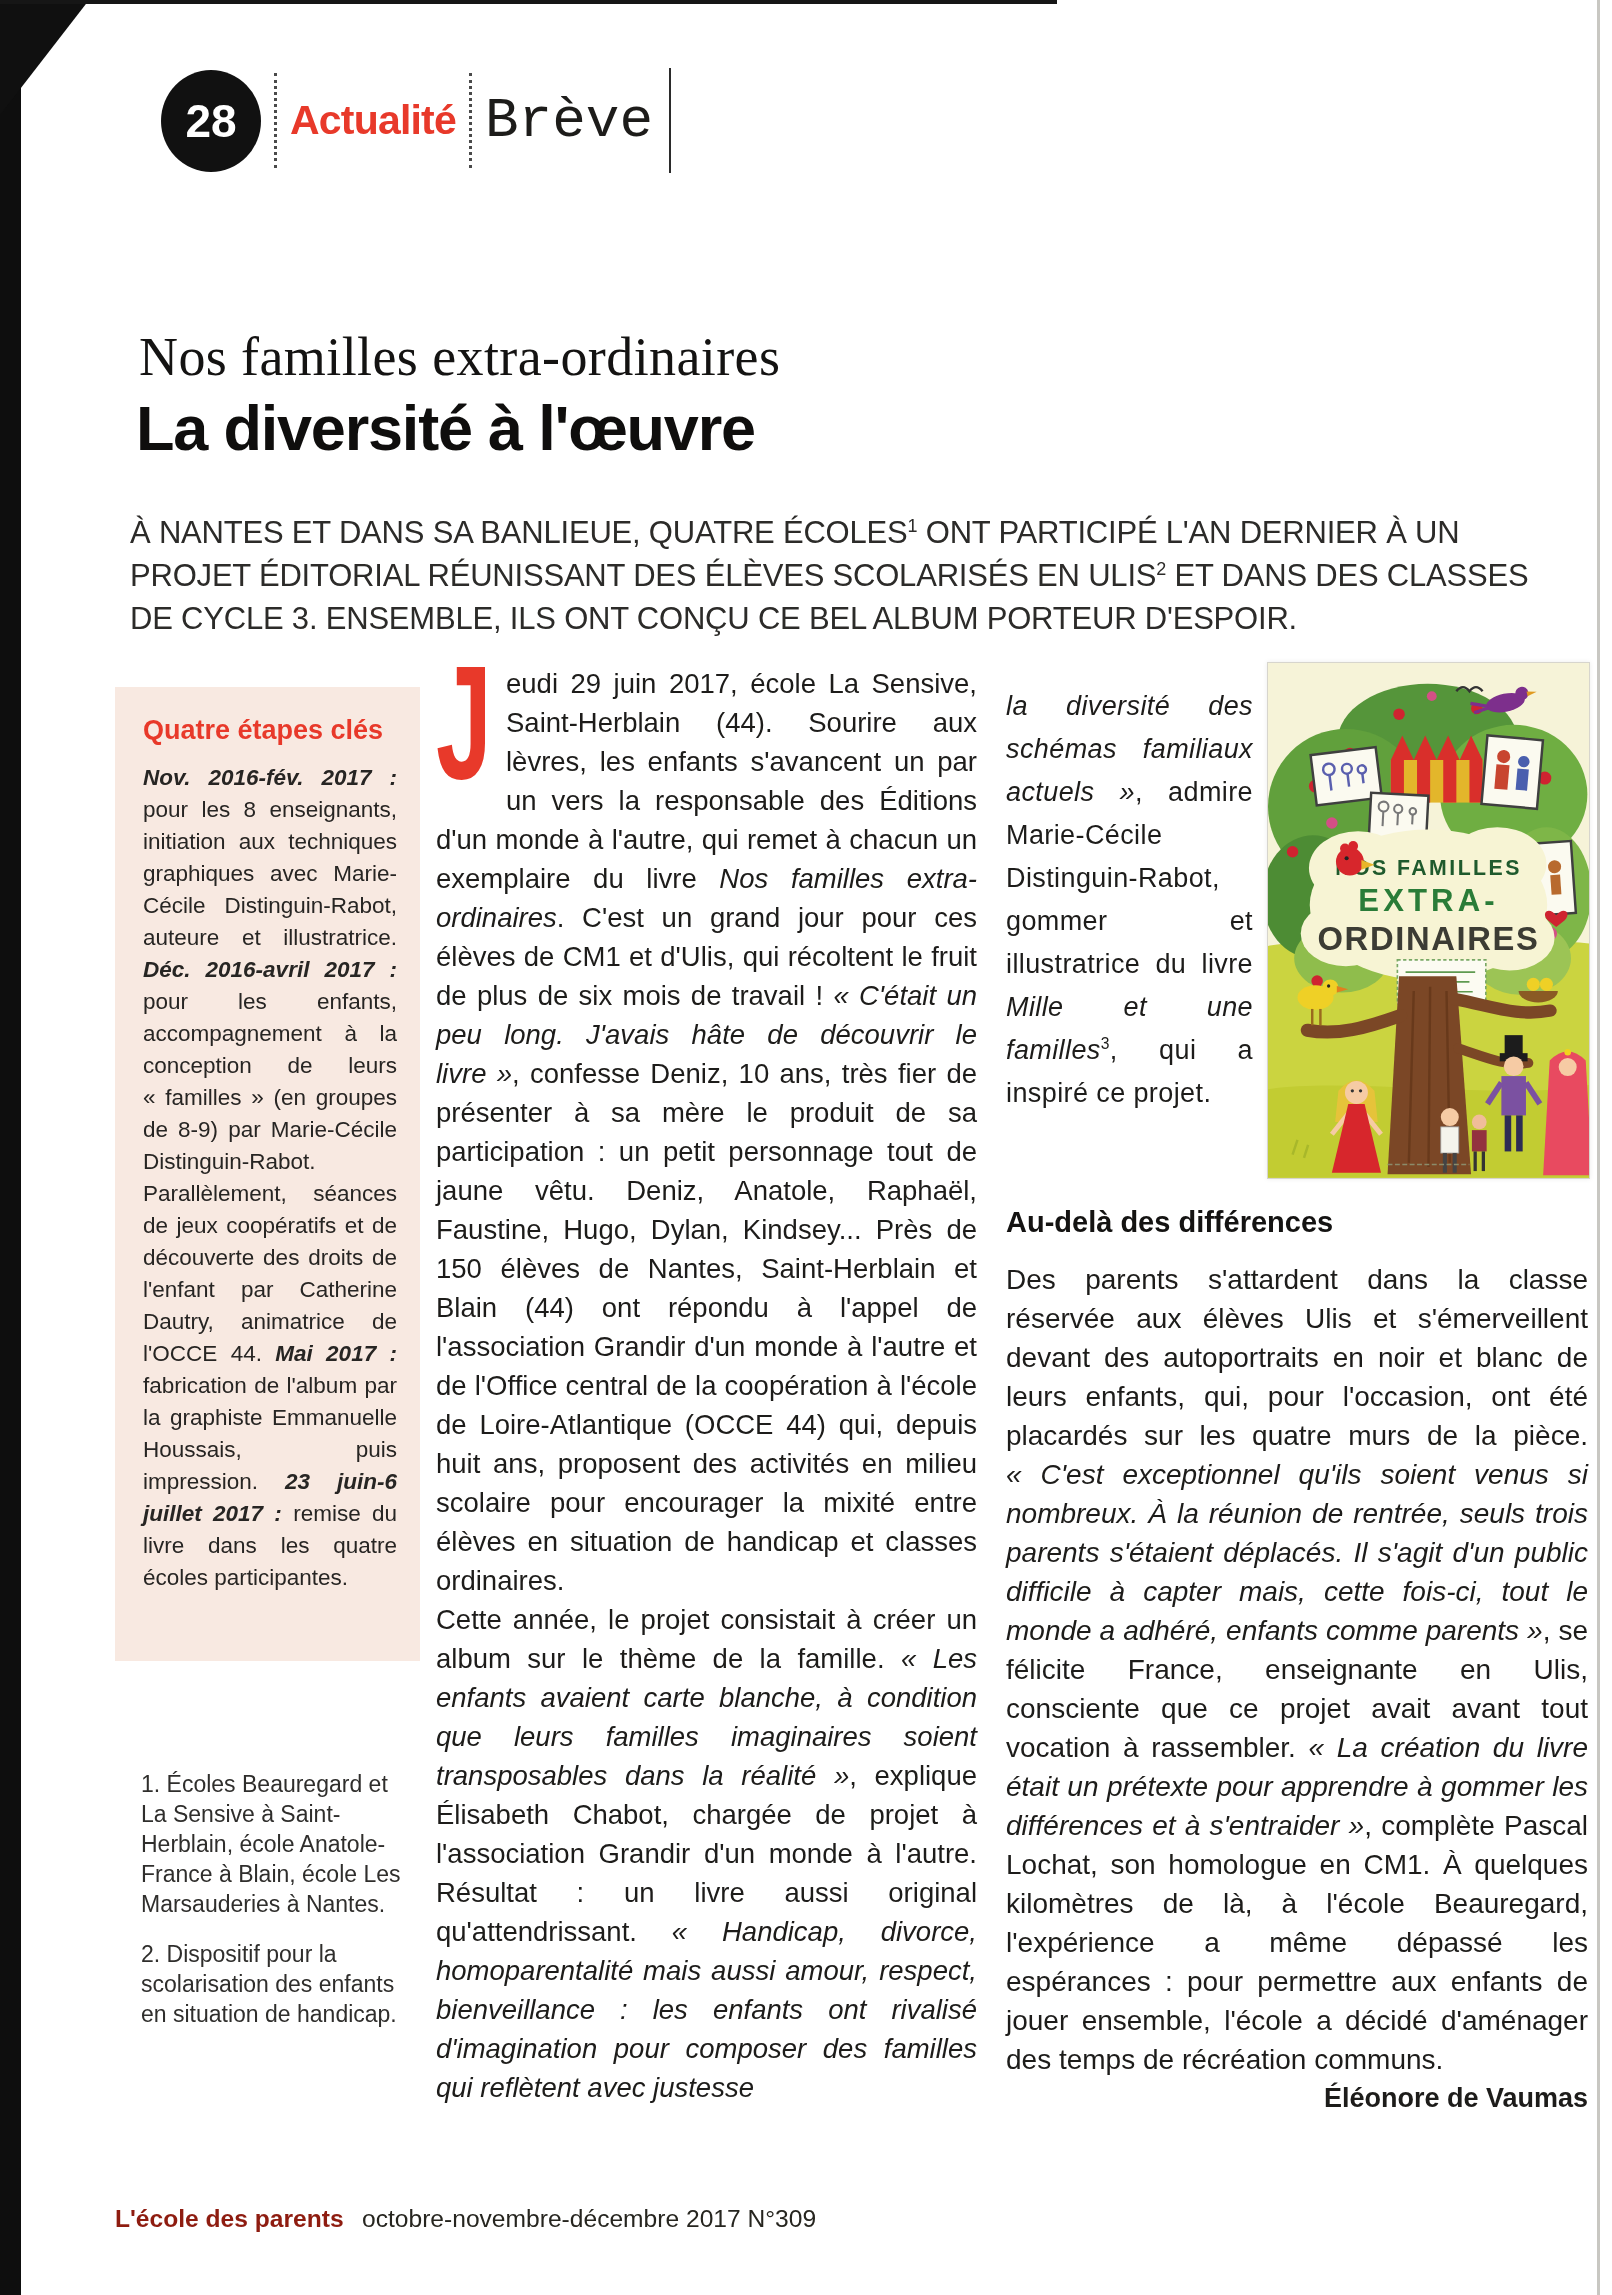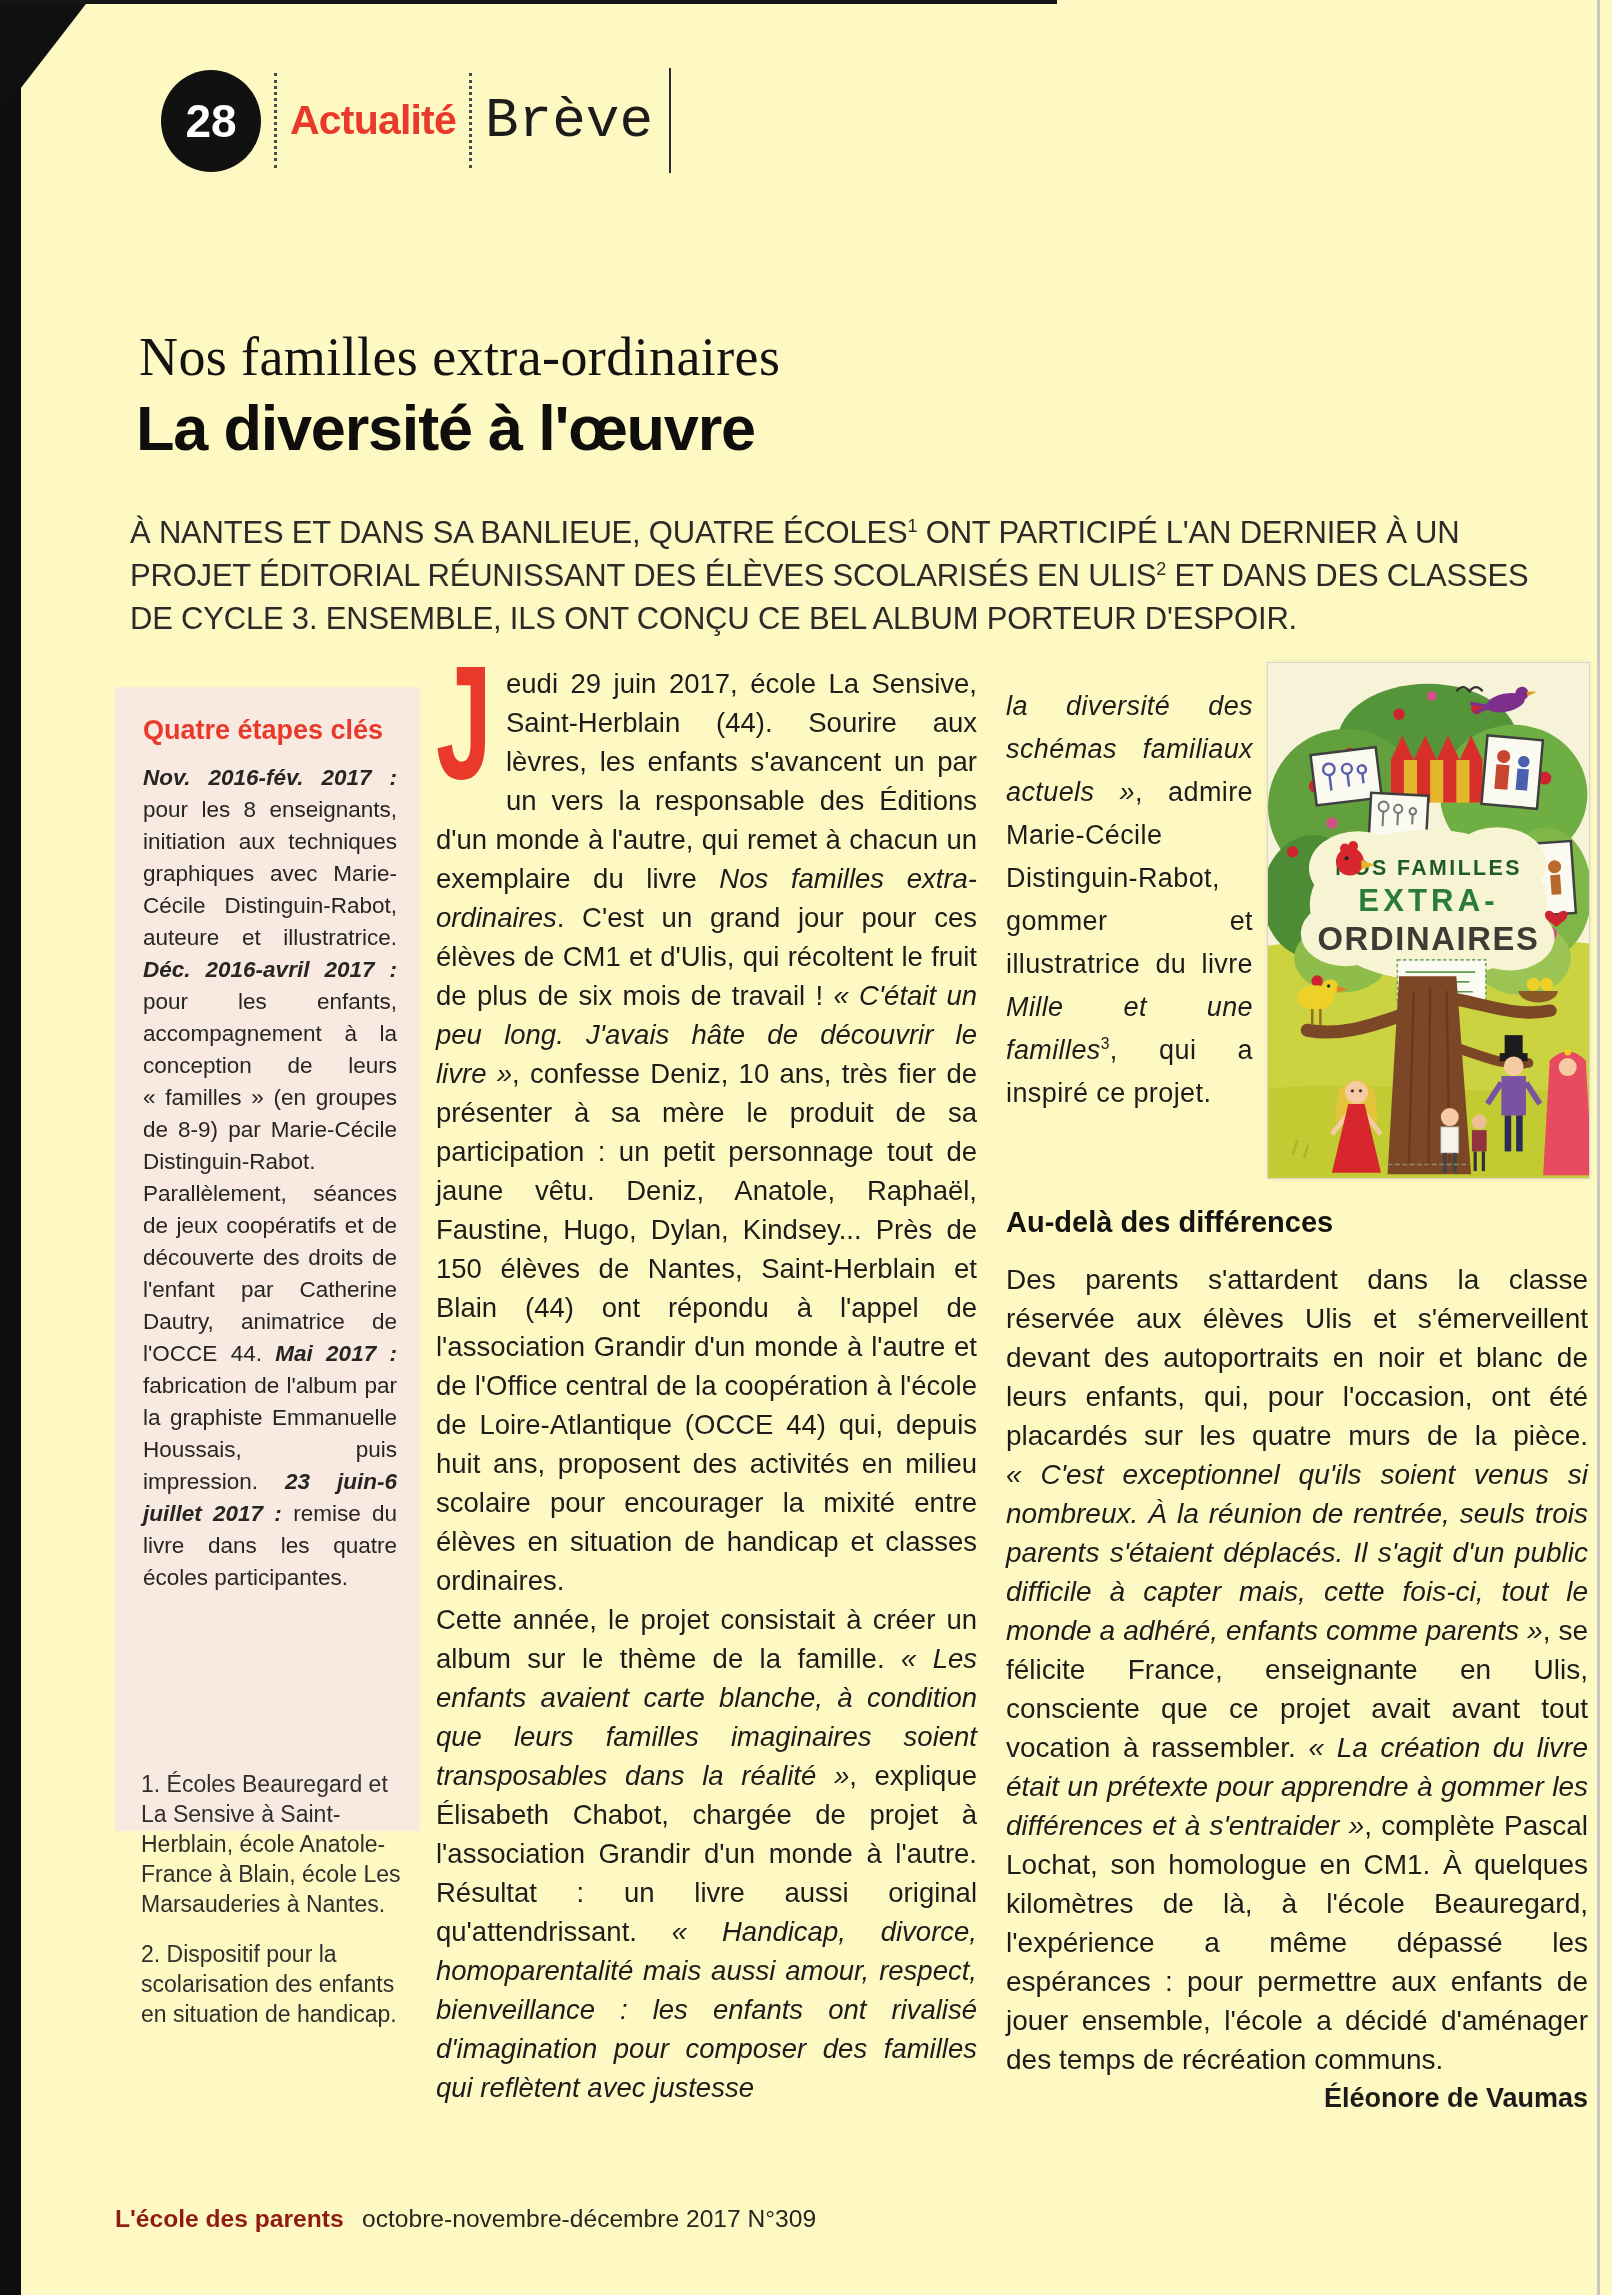--- a/index.html
+++ b/index.html
@@ -1,18 +1,18 @@
 <!DOCTYPE html>
 <html lang="fr" style="font-size:13px"><head>
 <meta charset="utf-8">
 <style>
   html,body{margin:0;padding:0;background:#dedcd6;}
   #page{
     position:relative; width:1613px; height:2295px;
-    background:#fef9c3; overflow:hidden;
+    background:#ffffff; overflow:hidden;
     font-family:"Liberation Sans", sans-serif;
     color:#242220;
   }
   
   .scan-left{position:absolute;left:0;top:0;width:21px;height:2295px;background:#0e0e0e;}
   .scan-wedge{position:absolute;left:0;top:0;width:89px;height:115px;background:#101010;
     clip-path:polygon(0 0,100% 0,0 100%);}
   .scan-top{position:absolute;left:0;top:0;width:1057px;height:4.1px;background:#161616;}
   .scan-right{position:absolute;left:1597px;top:0;width:2.5px;height:2295px;background:#c8c7c2;}
 
@@ -28,21 +28,21 @@
   
   .kicker{position:absolute;left:139px;top:326px;font-family:"Liberation Serif", serif;
     font-size:54px;color:#141312;letter-spacing:0.4px;}
   .main-title{position:absolute;left:136px;top:392px;font-size:63px;font-weight:800;
     color:#0f0e0d;letter-spacing:-1.2px;}
   .standfirst{position:absolute;left:130px;top:511px;width:1403px;
     font-size:31px;line-height:43px;color:#2c2b29;letter-spacing:-0.2px;}
   .sup{font-size:0.58em;vertical-align:super;line-height:0;}
 
   
-  .sidebar{position:absolute;left:115px;top:687px;width:305px;height:1144px;
+  .sidebar{position:absolute;left:115px;top:687px;width:305px;height:974px;
     background:#f8e9e1;box-sizing:border-box;padding:28px 23px 0 28px;overflow:hidden;}
   .sidebar-title{color:#e8392a;font-weight:800;font-size:27px;margin:0 0 16.4px 0;}
   .sb-entry{font-size:22.5px;line-height:32px;text-align:justify;color:#272523;margin:0;}
   .sb-date{font-weight:700;font-style:italic;}
 
   
   .col1{position:absolute;left:436px;top:664px;width:541px;}
   .col1 p, .col2 p, .col3 p{font-size:27.5px;line-height:39px;text-align:justify;
     margin:0;color:#1d1c1a;hyphens:auto;-webkit-hyphens:auto;}
   .i{font-style:italic;}

